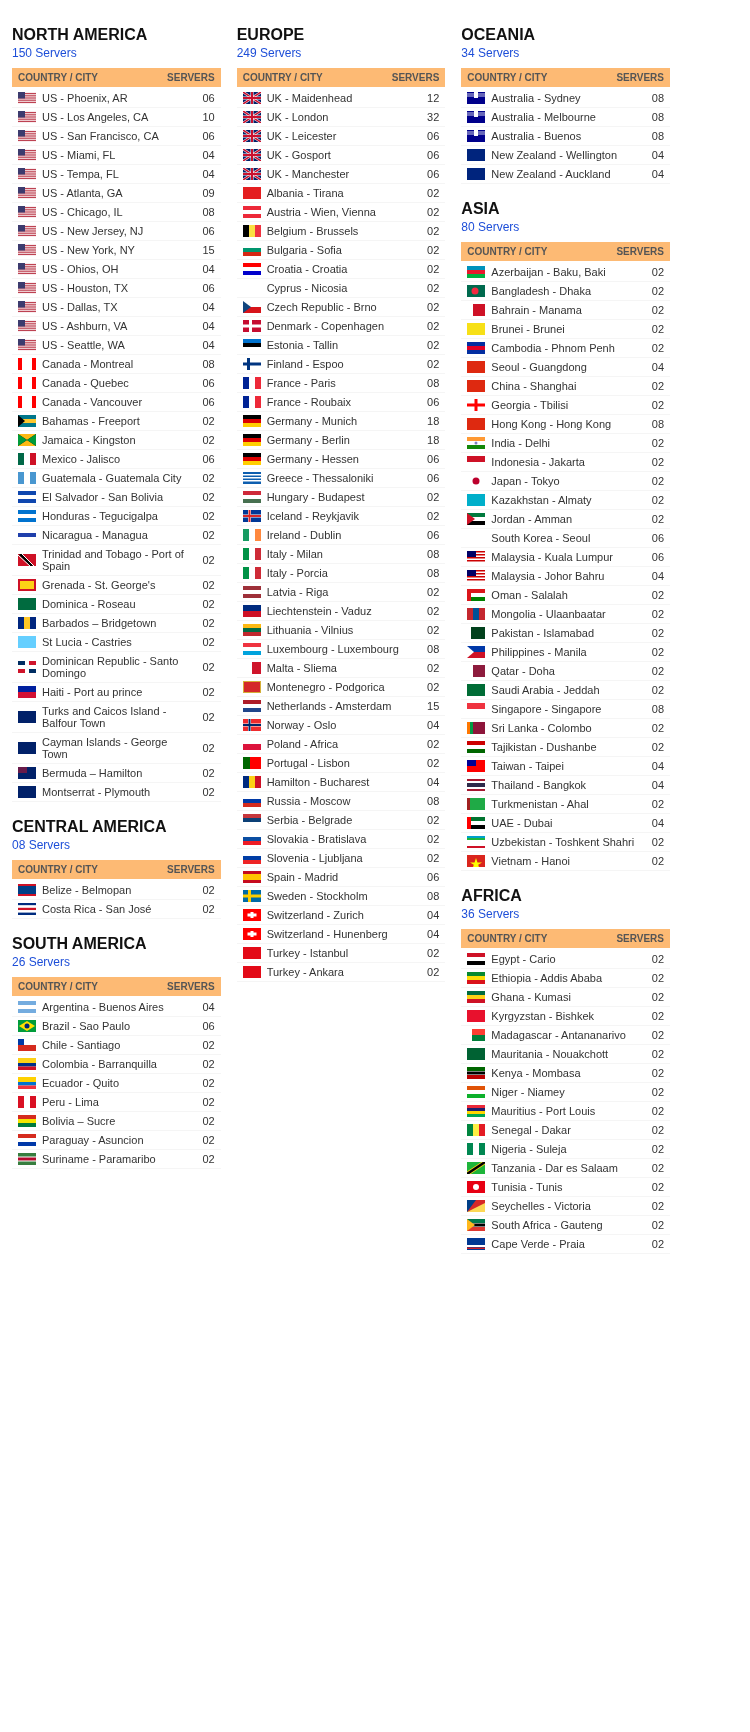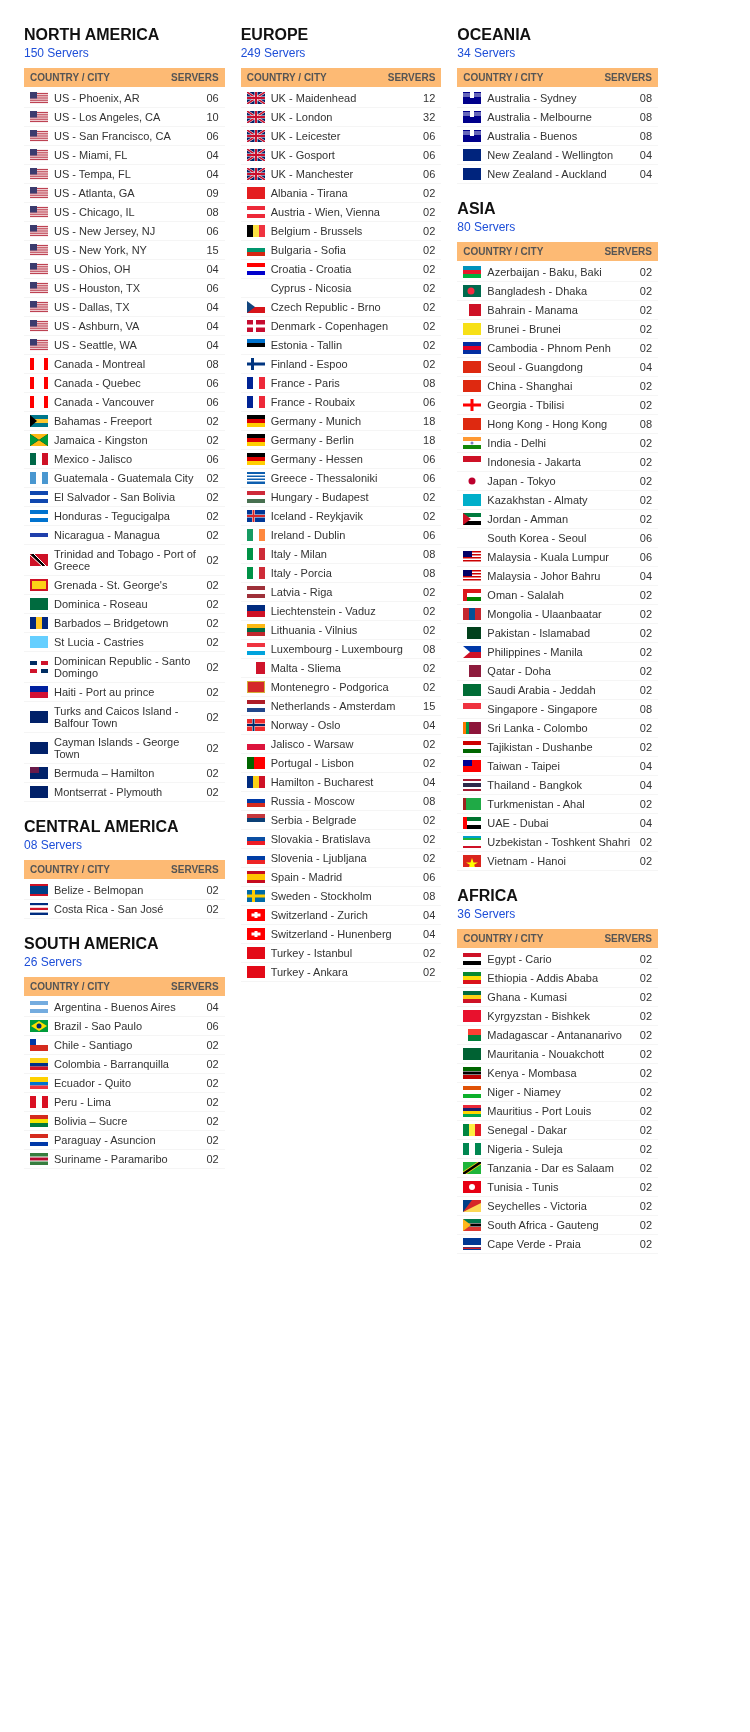--- a/index.html
+++ b/index.html
@@ -8,21 +8,21 @@
       font-size: 12px;
       background: #fff;
       color: #333;
       width: 750px;
     }
     .page {
       display: flex;
       flex-direction: row;
       align-items: flex-start;
       width: 682px;
-      padding: 10px 16px;
+      padding: 10px 4px;
     }
     .column {
       flex: 1;
       padding: 0 8px;
     }
     .region-title {
       font-size: 16px;
       font-weight: bold;
       text-transform: uppercase;
       color: #111;
@@ -444,21 +444,21 @@
       <span class="server-count">02</span>
     </div>
           <div class="table-row">
       <div class="row-left">
         <span class="flag"><svg width="18" height="12" viewBox="0 0 18 12">
                   <rect width="18" height="12" fill="#CE1126"></rect>
                   <line x1="2" y1="0" x2="14" y2="12" stroke="#000" stroke-width="3"></line>
                   <line x1="0" y1="1" x2="12" y2="12" stroke="#fff" stroke-width="1"></line>
                   <line x1="4" y1="0" x2="16" y2="12" stroke="#fff" stroke-width="1"></line>
                 </svg></span>
-        <span class="country-name">Trinidad and Tobago - Port of Greece</span>
+        <span class="country-name">Trinidad and Tobago - Port of Spain</span>
       </div>
       <span class="server-count">02</span>
     </div>
           <div class="table-row">
       <div class="row-left">
         <span class="flag"><svg width="18" height="12" viewBox="0 0 18 12">
                   <rect width="18" height="12" fill="#CE1126"></rect>
                   <rect x="2" y="2" width="14" height="8" fill="#FCD116"></rect>
                 </svg></span>
         <span class="country-name">Grenada - St. George's</span>
@@ -1115,21 +1115,21 @@
         <span class="country-name">Norway - Oslo</span>
       </div>
       <span class="server-count">04</span>
     </div>
           <div class="table-row">
       <div class="row-left">
         <span class="flag"><svg width="18" height="12" viewBox="0 0 18 12">
                   <rect width="18" height="6" fill="#fff"></rect>
                   <rect y="6" width="18" height="6" fill="#DC143C"></rect>
                 </svg></span>
-        <span class="country-name">Jalisco - Warsaw</span>
+        <span class="country-name">Poland - Africa</span>
       </div>
       <span class="server-count">02</span>
     </div>
           <div class="table-row">
       <div class="row-left">
         <span class="flag"><svg width="18" height="12" viewBox="0 0 18 12">
                   <rect width="7" height="12" fill="#006600"></rect>
                   <rect x="7" width="11" height="12" fill="#FF0000"></rect>
                 </svg></span>
         <span class="country-name">Portugal - Lisbon</span>

